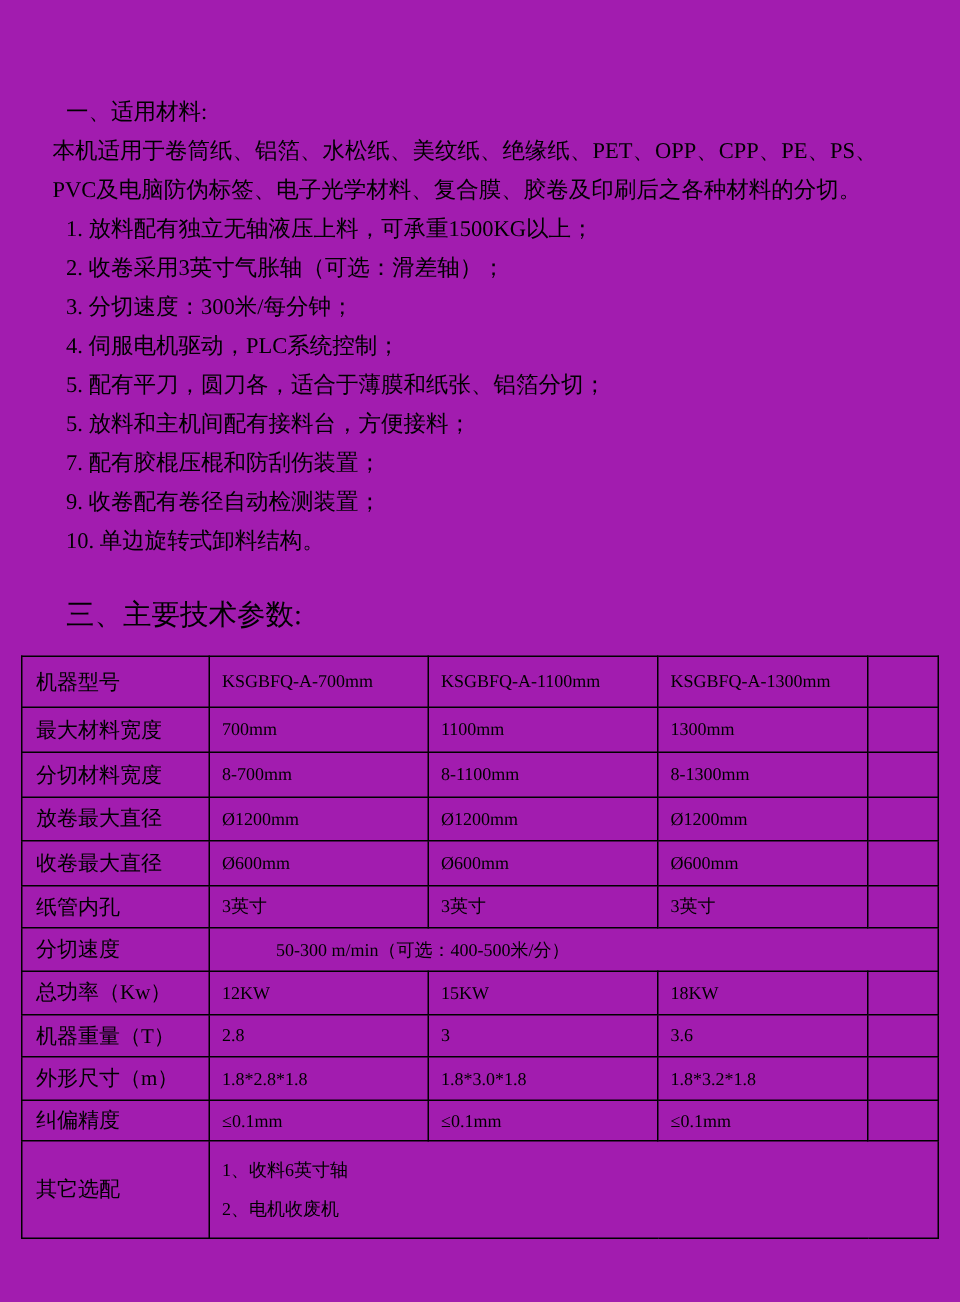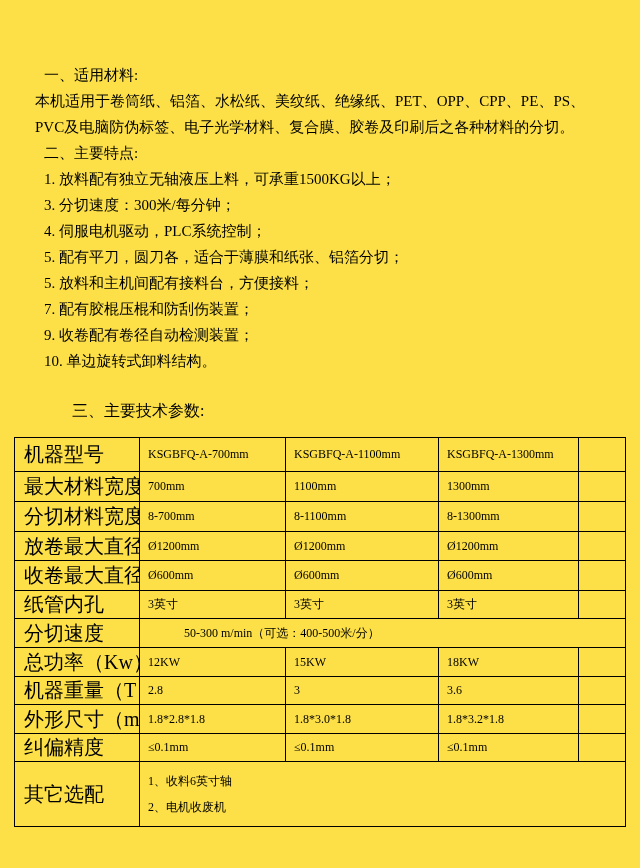--- a/index.html
+++ b/index.html
@@ -5,61 +5,60 @@
   * { margin: 0; padding: 0; box-sizing: border-box; }
   html, body { background: #ffffff; }
   body {
     width: 640px; height: 868px;
     font-family: "Liberation Serif", "DejaVu Serif", serif;
     color: #000000;
   }
   .page {
     position: relative;
     width: 640px; height: 868px;
-    background: #fde047;
+    background: #a21caf;
     overflow: hidden;
   }
   .textblock {
     position: absolute;
     left: 35px; top: 62px;
     width: 580px;
     font-size: 15px;
   }
   .line {
     height: 26px;
     line-height: 26px;
     white-space: nowrap;
     overflow: hidden;
   }
   .indent { padding-left: 9px; }
   .sec3-heading {
     position: absolute;
     left: 44px; top: 398px;
     height: 26px; line-height: 26px;
-    font-size: 16px;
+    font-size: 19px;
     white-space: nowrap;
-    margin-left: 28px;
   }
   table.specs {
     position: absolute;
     left: 14px; top: 437px;
     width: 611px;
     border-collapse: collapse;
     table-layout: fixed;
   }
   table.specs td {
     border: 1.5px solid #000000;
     vertical-align: middle;
     padding: 0 2px 0 8px;
     font-size: 12px;
     overflow: hidden;
     white-space: nowrap;
   }
   table.specs td.lbl {
-    font-size: 20px;
+    font-size: 14px;
     padding-left: 9px;
   }
   table.specs td.speedcell {
     padding-left: 44px;
   }
   table.specs td.optcell {
     white-space: normal;
   }
   .optline {
     height: 26px; line-height: 26px;
@@ -81,22 +80,22 @@
 </style>
 </head>
 <body>
 
 <div class="page">
 
   <div class="textblock">
     <div class="line indent">一、适用材料:</div>
     <div class="line">本机适用于卷筒纸、铝箔、水松纸、美纹纸、绝缘纸、PET、OPP、CPP、PE、PS、</div>
     <div class="line">PVC及电脑防伪标签、电子光学材料、复合膜、胶卷及印刷后之各种材料的分切。</div>
-    <div class="line indent">二、主要特点:</div>
     <div class="line indent">1. 放料配有独立无轴液压上料，可承重1500KG以上；</div>
+    <div class="line indent">2. 收卷采用3英寸气胀轴（可选：滑差轴）；</div>
     <div class="line indent">3. 分切速度：300米/每分钟；</div>
     <div class="line indent">4. 伺服电机驱动，PLC系统控制；</div>
     <div class="line indent">5. 配有平刀，圆刀各，适合于薄膜和纸张、铝箔分切；</div>
     <div class="line indent">5. 放料和主机间配有接料台，方便接料；</div>
     <div class="line indent">7. 配有胶棍压棍和防刮伤装置；</div>
     <div class="line indent">9. 收卷配有卷径自动检测装置；</div>
     <div class="line indent">10. 单边旋转式卸料结构。</div>
   </div>
 
   <div class="sec3-heading">三、主要技术参数:</div>

